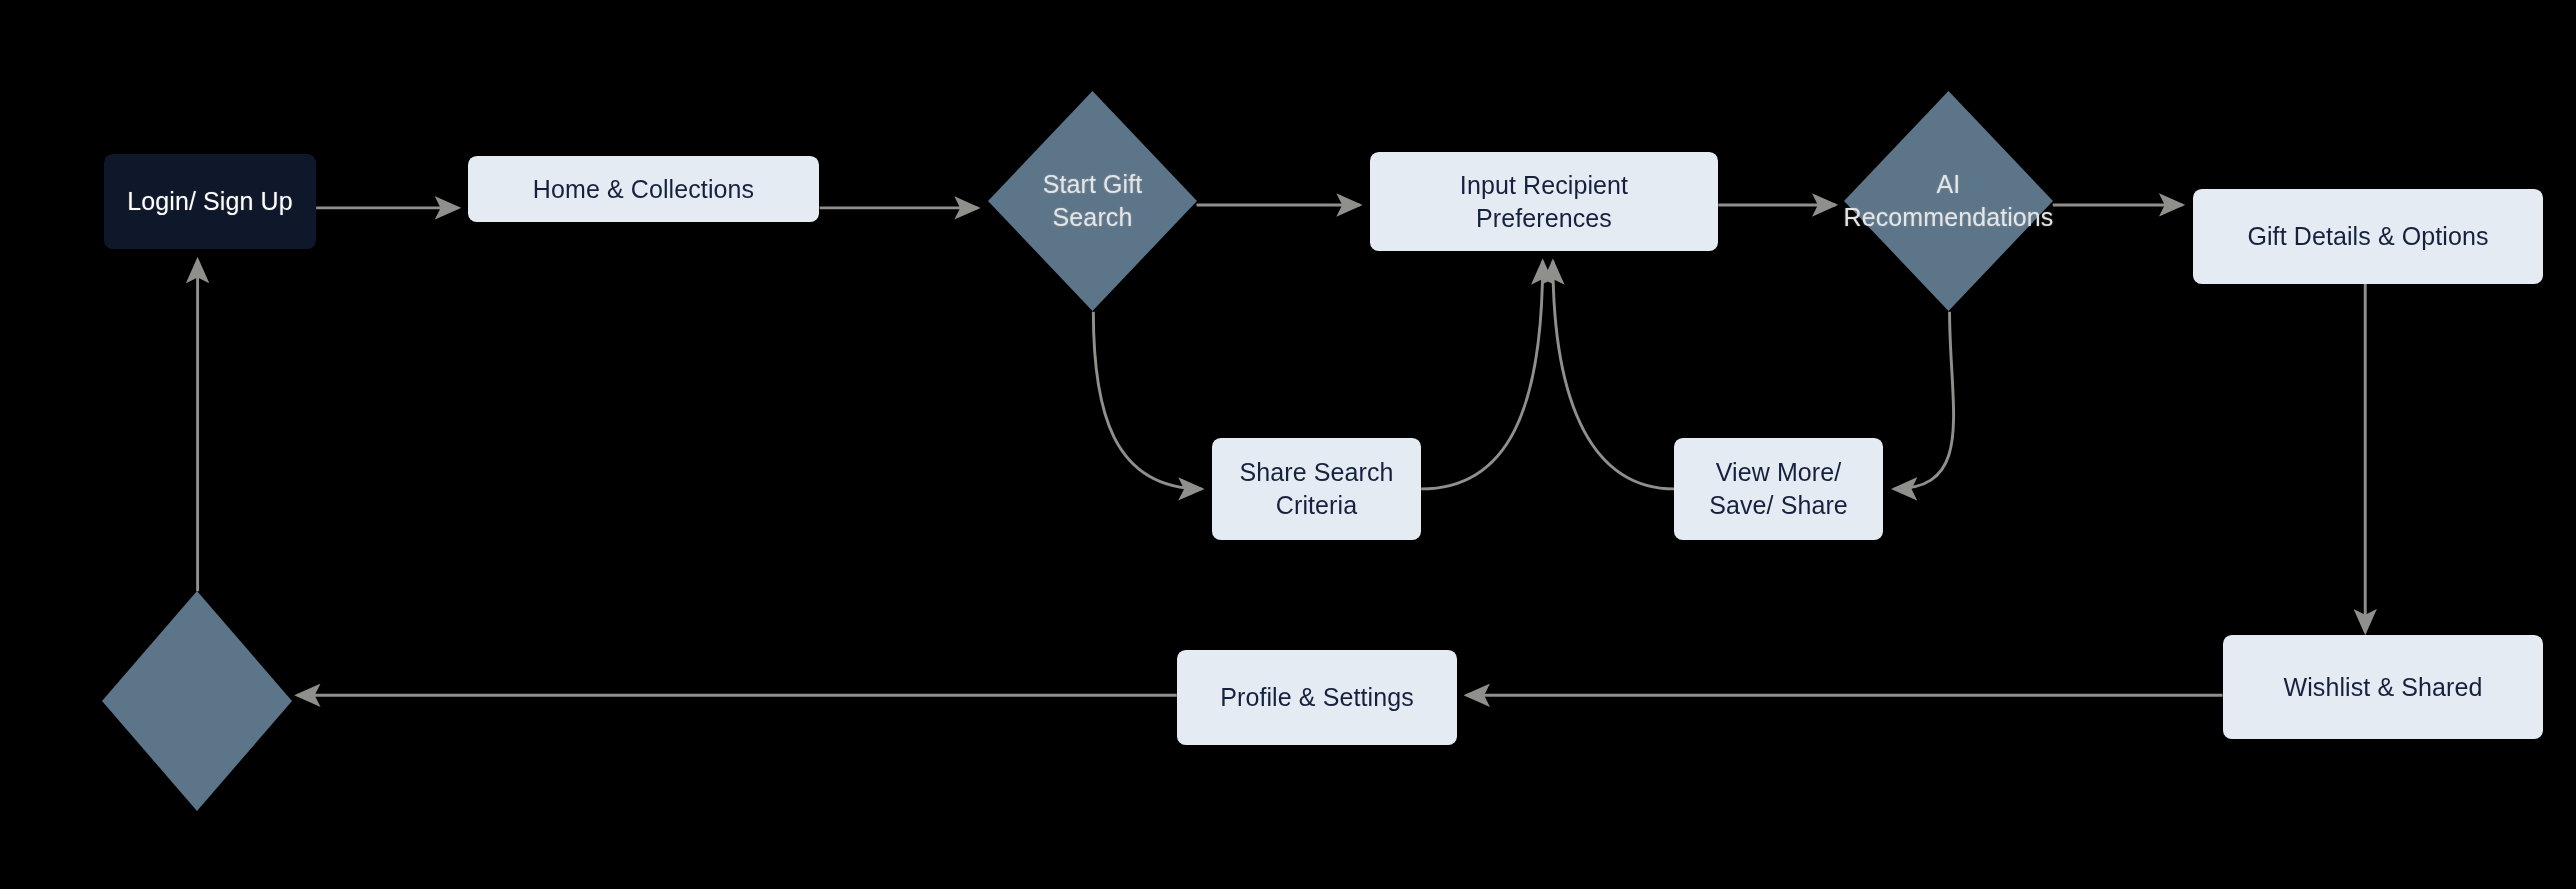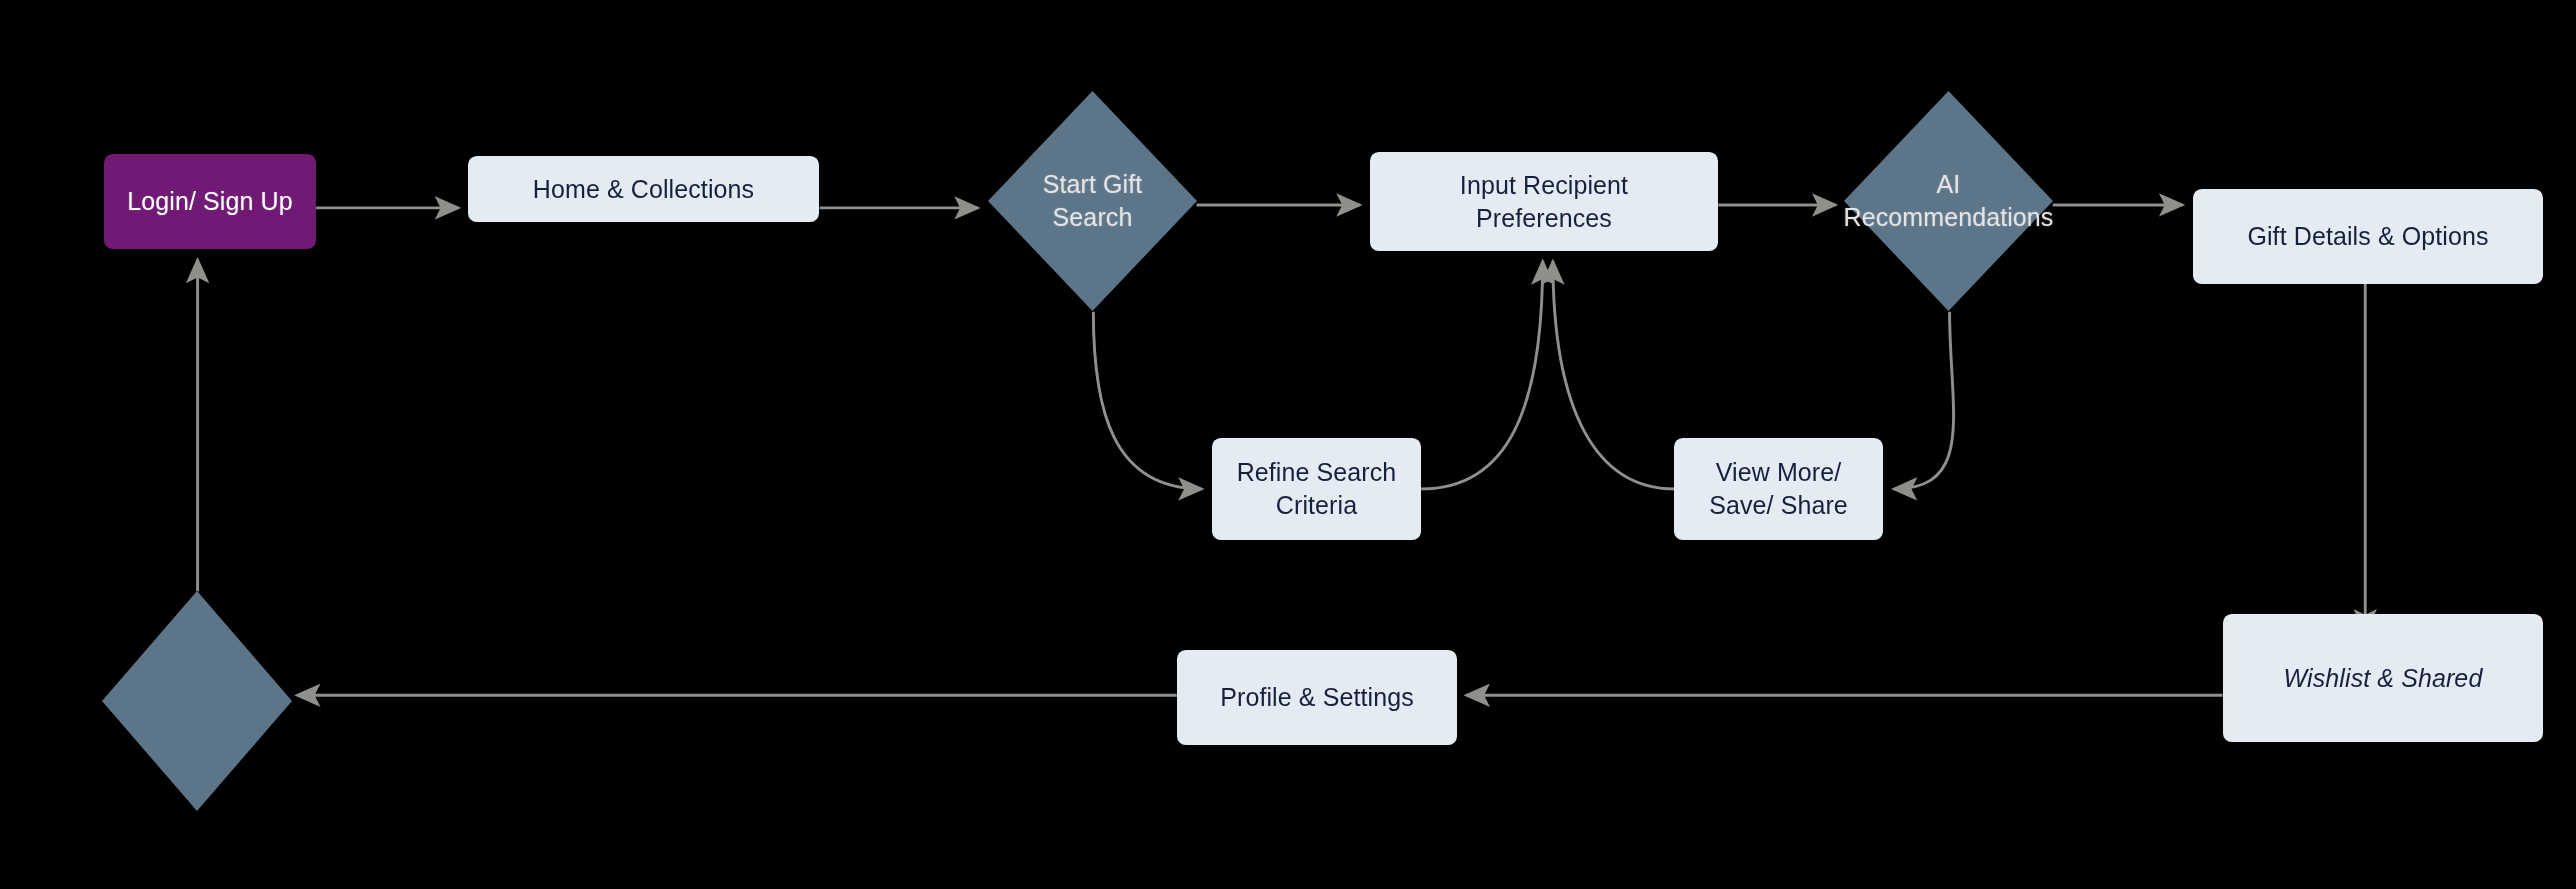--- a/index.html
+++ b/index.html
@@ -31,21 +31,21 @@
     box-sizing: border-box;
   }
   .node-rect {
     border-radius: 8.8px;
   }
   .node-rect.light {
     background: #e5ebf2;
     color: #16213e;
   }
   .node-rect.dark {
-    background: #701a75;
+    background: #0f172a;
     color: #ffffff;
   }
   .node-label {
     white-space: pre-line;
     line-height: 1.32;
     font-size: 25px;
     letter-spacing: 0.1px;
     font-weight: 400;
   }
   .node-rect.light .node-label {
@@ -130,36 +130,36 @@
             <polygon points="50,0 100,50 50,100 0,50" fill="#5d7589"></polygon>
           </svg>
         </div>
         <div class="node-label">AI
 Recommendations</div>
       </div>
       <div class="node node-rect light" style="left: 2193px; top: 154px; width: 350px; height: 95px; margin-top: 35px;">
         <div class="node-label">Gift Details &amp; Options</div>
       </div>
       <div class="node node-rect light" style="left: 1212px; top: 438px; width: 209px; height: 102px;">
-        <div class="node-label">Refine Search
+        <div class="node-label">Share Search
 Criteria</div>
       </div>
       <div class="node node-rect light" style="left: 1674px; top: 438px; width: 209px; height: 102px;">
         <div class="node-label">View More/
 Save/ Share</div>
       </div>
       <div class="node node-diamond" style="left: 102px; top: 591px; width: 190px; height: 220px;">
         <div class="diamond-shape">
           <svg viewBox="0 0 100 100" preserveAspectRatio="none">
             <polygon points="50,0 100,50 50,100 0,50" fill="#5d7589"></polygon>
           </svg>
         </div>
       </div>
       <div class="node node-rect light" style="left: 1177px; top: 650px; width: 280px; height: 95px;">
         <div class="node-label">Profile &amp; Settings</div>
       </div>
-      <div class="node node-rect light" style="left: 2223px; top: 614px; width: 320px; height: 128px; font-style: italic;">
+      <div class="node node-rect light" style="left: 2223px; top: 635px; width: 320px; height: 104px;">
         <div class="node-label">Wishlist &amp; Shared</div>
       </div>
     </div>
 
 </div>
 
 
 </body></html>

